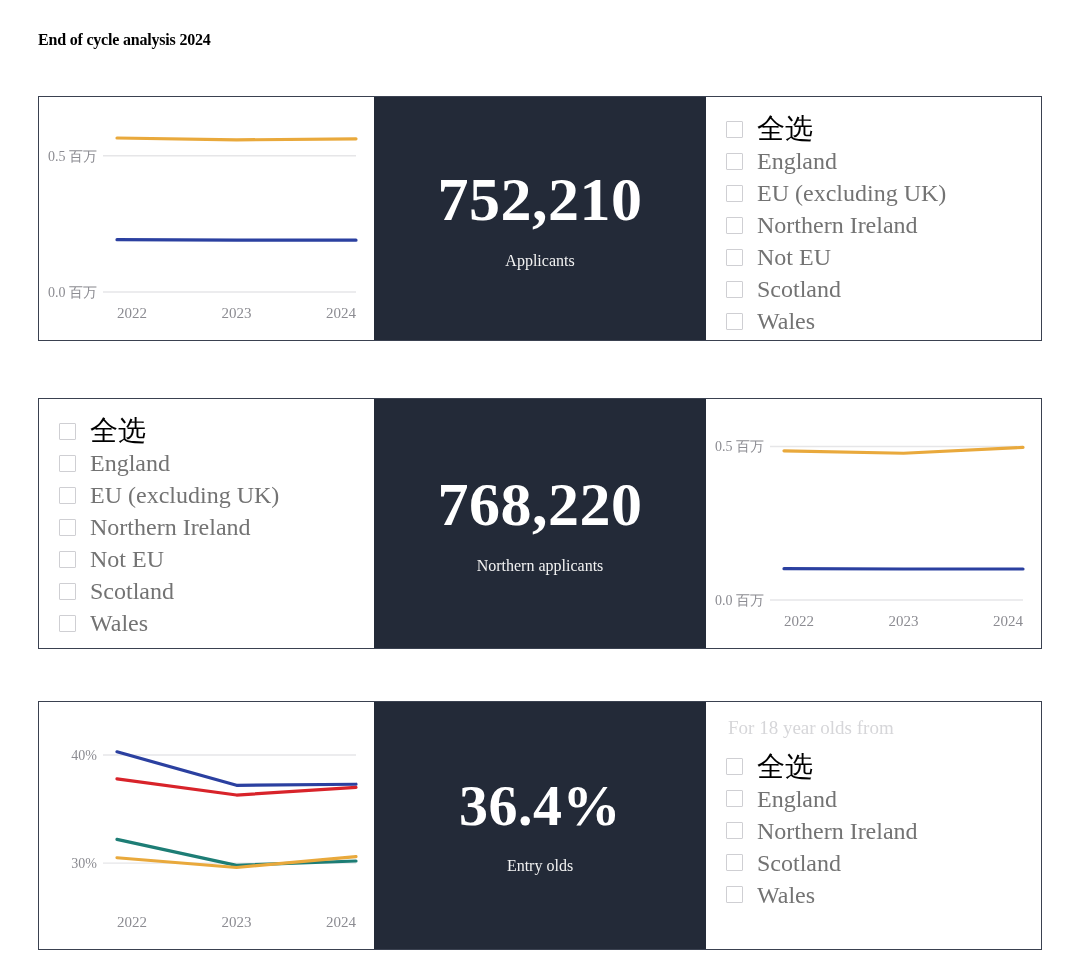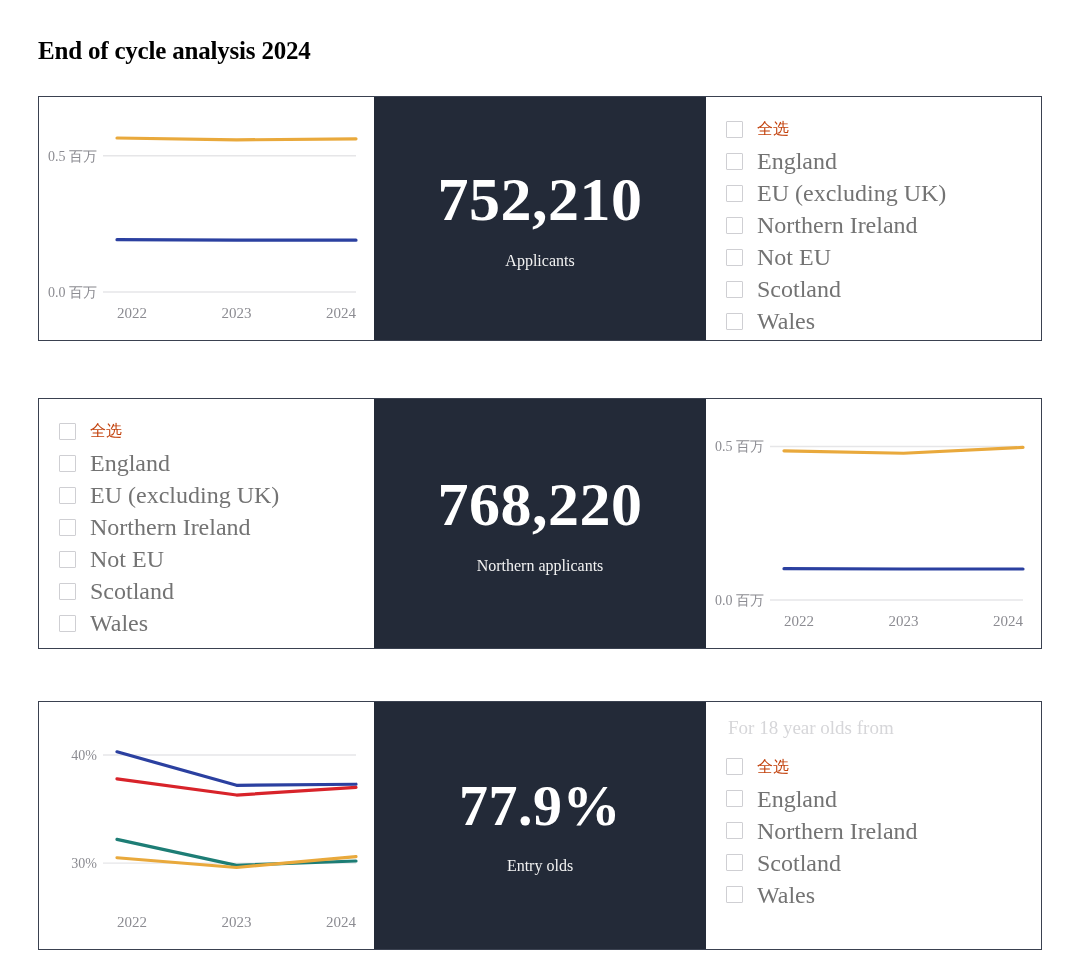--- a/index.html
+++ b/index.html
@@ -13,21 +13,21 @@
     font-family: "Liberation Serif", "DejaVu Serif", serif;
     overflow: hidden;
   }
 
   .page-title {
     position: absolute;
     left: 38px;
     top: 20px;
     font-family: "Liberation Serif", "DejaVu Serif", serif;
     font-weight: bold;
-    font-size: 25px;
+    font-size: 16px;
     letter-spacing: -0.2px;
     color: #000000;
   }
 
   .panel {
     position: absolute;
     left: 38px;
     width: 1004px;
     border: 1.5px solid #3a4150;
     box-sizing: border-box;
@@ -100,21 +100,21 @@
     border-radius: 1px;
   }
   .check-label {
     margin-left: 14px;
     font-family: "Liberation Serif", "DejaVu Serif", serif;
     font-size: 24px;
     color: #737373;
     white-space: nowrap;
     line-height: 1;
   }
-  .check-label.cjk { font-size: 16px; color: #c2410c; }
+  .check-label.cjk { font-size: 28px; color: #000000; }
 
   
   .chart {
     position: absolute;
     inset: 0;
     text-decoration: underline;
   }
   .chart svg { display: block; width: 100%; height: 100%; }
   .tick-text {
     font-family: "Liberation Serif", "DejaVu Serif", serif;
@@ -248,21 +248,21 @@
           <text class="tick-text x" x="197.5" y="225" text-anchor="middle">2023</text>
           <text class="tick-text x" x="317" y="225" text-anchor="end">2024</text>
           <polyline points="78,49.78750000000002 197.5,83.30624999999996 317,82.22500000000004" fill="none" stroke="#2b40a0" stroke-width="3.2" stroke-linecap="round" stroke-linejoin="round"></polyline>
           <polyline points="78,76.81875000000004 197.5,93.03750000000004 317,85.46875" fill="none" stroke="#d8232a" stroke-width="3.2" stroke-linecap="round" stroke-linejoin="round"></polyline>
           <polyline points="78,137.36874999999998 197.5,163.31875 317,158.99375" fill="none" stroke="#1d7d75" stroke-width="3.2" stroke-linecap="round" stroke-linejoin="round"></polyline>
           <polyline points="78,155.75 197.5,165.48125 317,154.66875" fill="none" stroke="#e9a93c" stroke-width="3.2" stroke-linecap="round" stroke-linejoin="round"></polyline>
         </svg>
       </div>
   </div>
   <div class="cell-center">
-    <div class="big-number">77.9%</div>
+    <div class="big-number">36.4%</div>
     <div class="stat-label">Entry olds</div>
   </div>
   <div class="cell-side">
     <div class="checklist">
         <div class="checklist-heading">For 18 year olds from</div>
         <div class="check-row">
           <span class="check-box"></span>
           <span class="check-label cjk">全选</span>
         </div>
         <div class="check-row">

